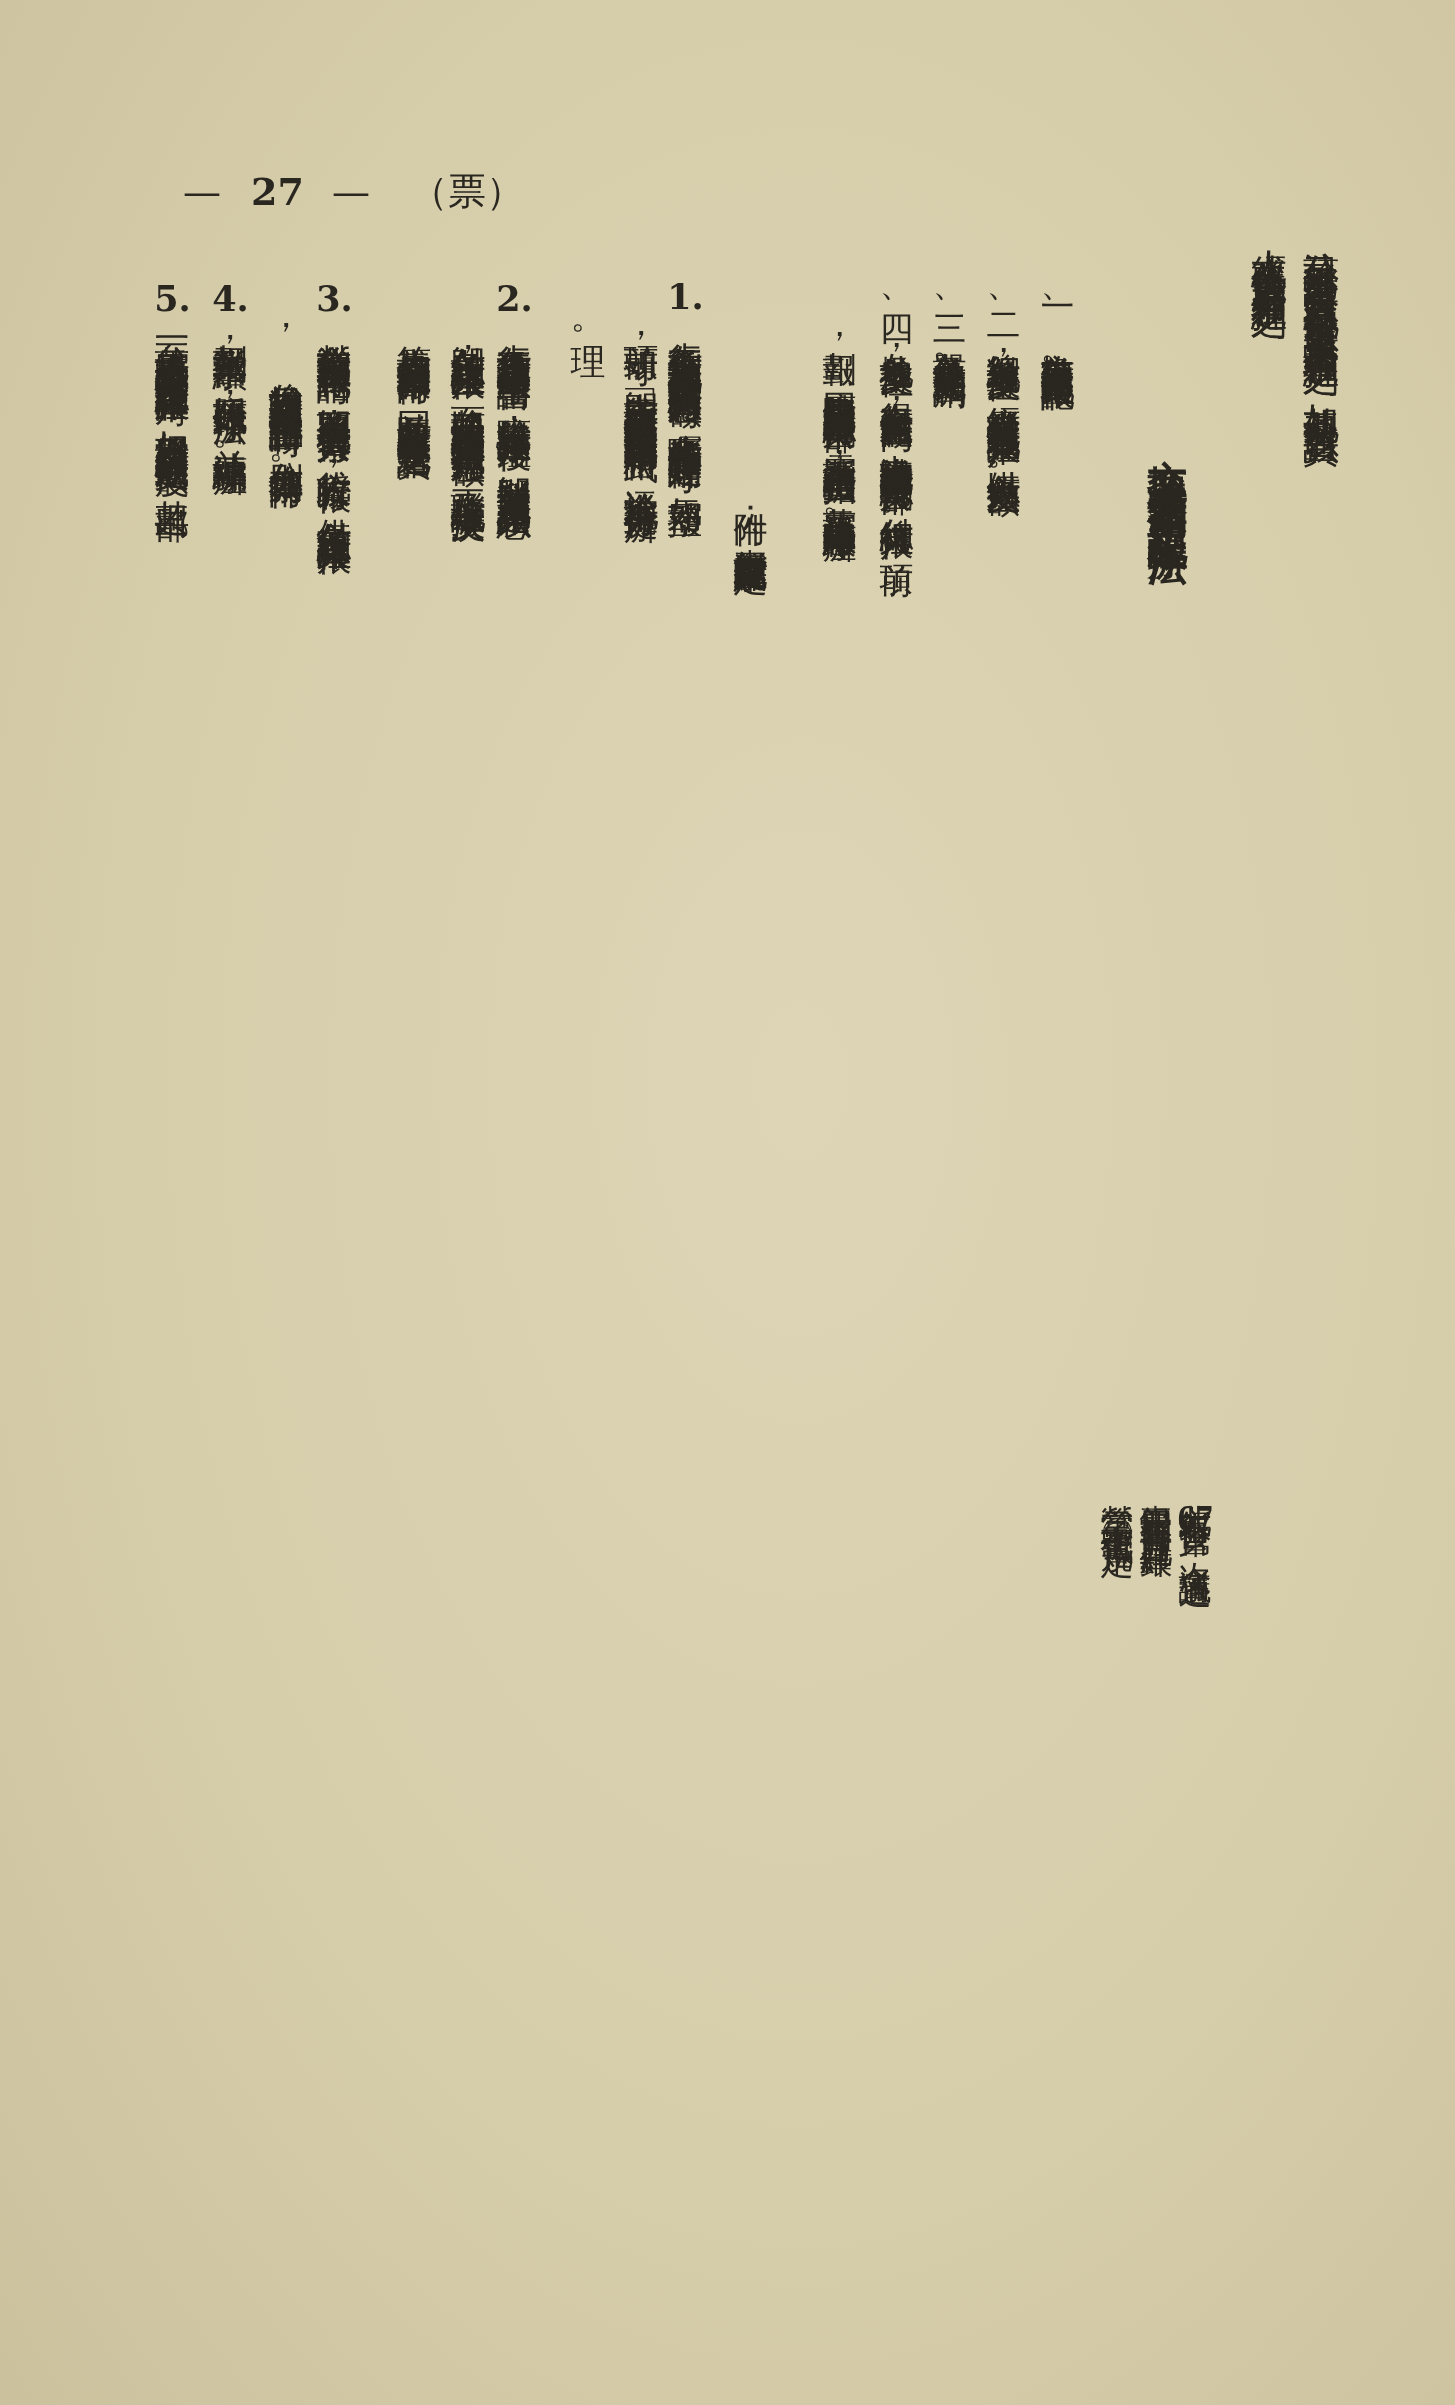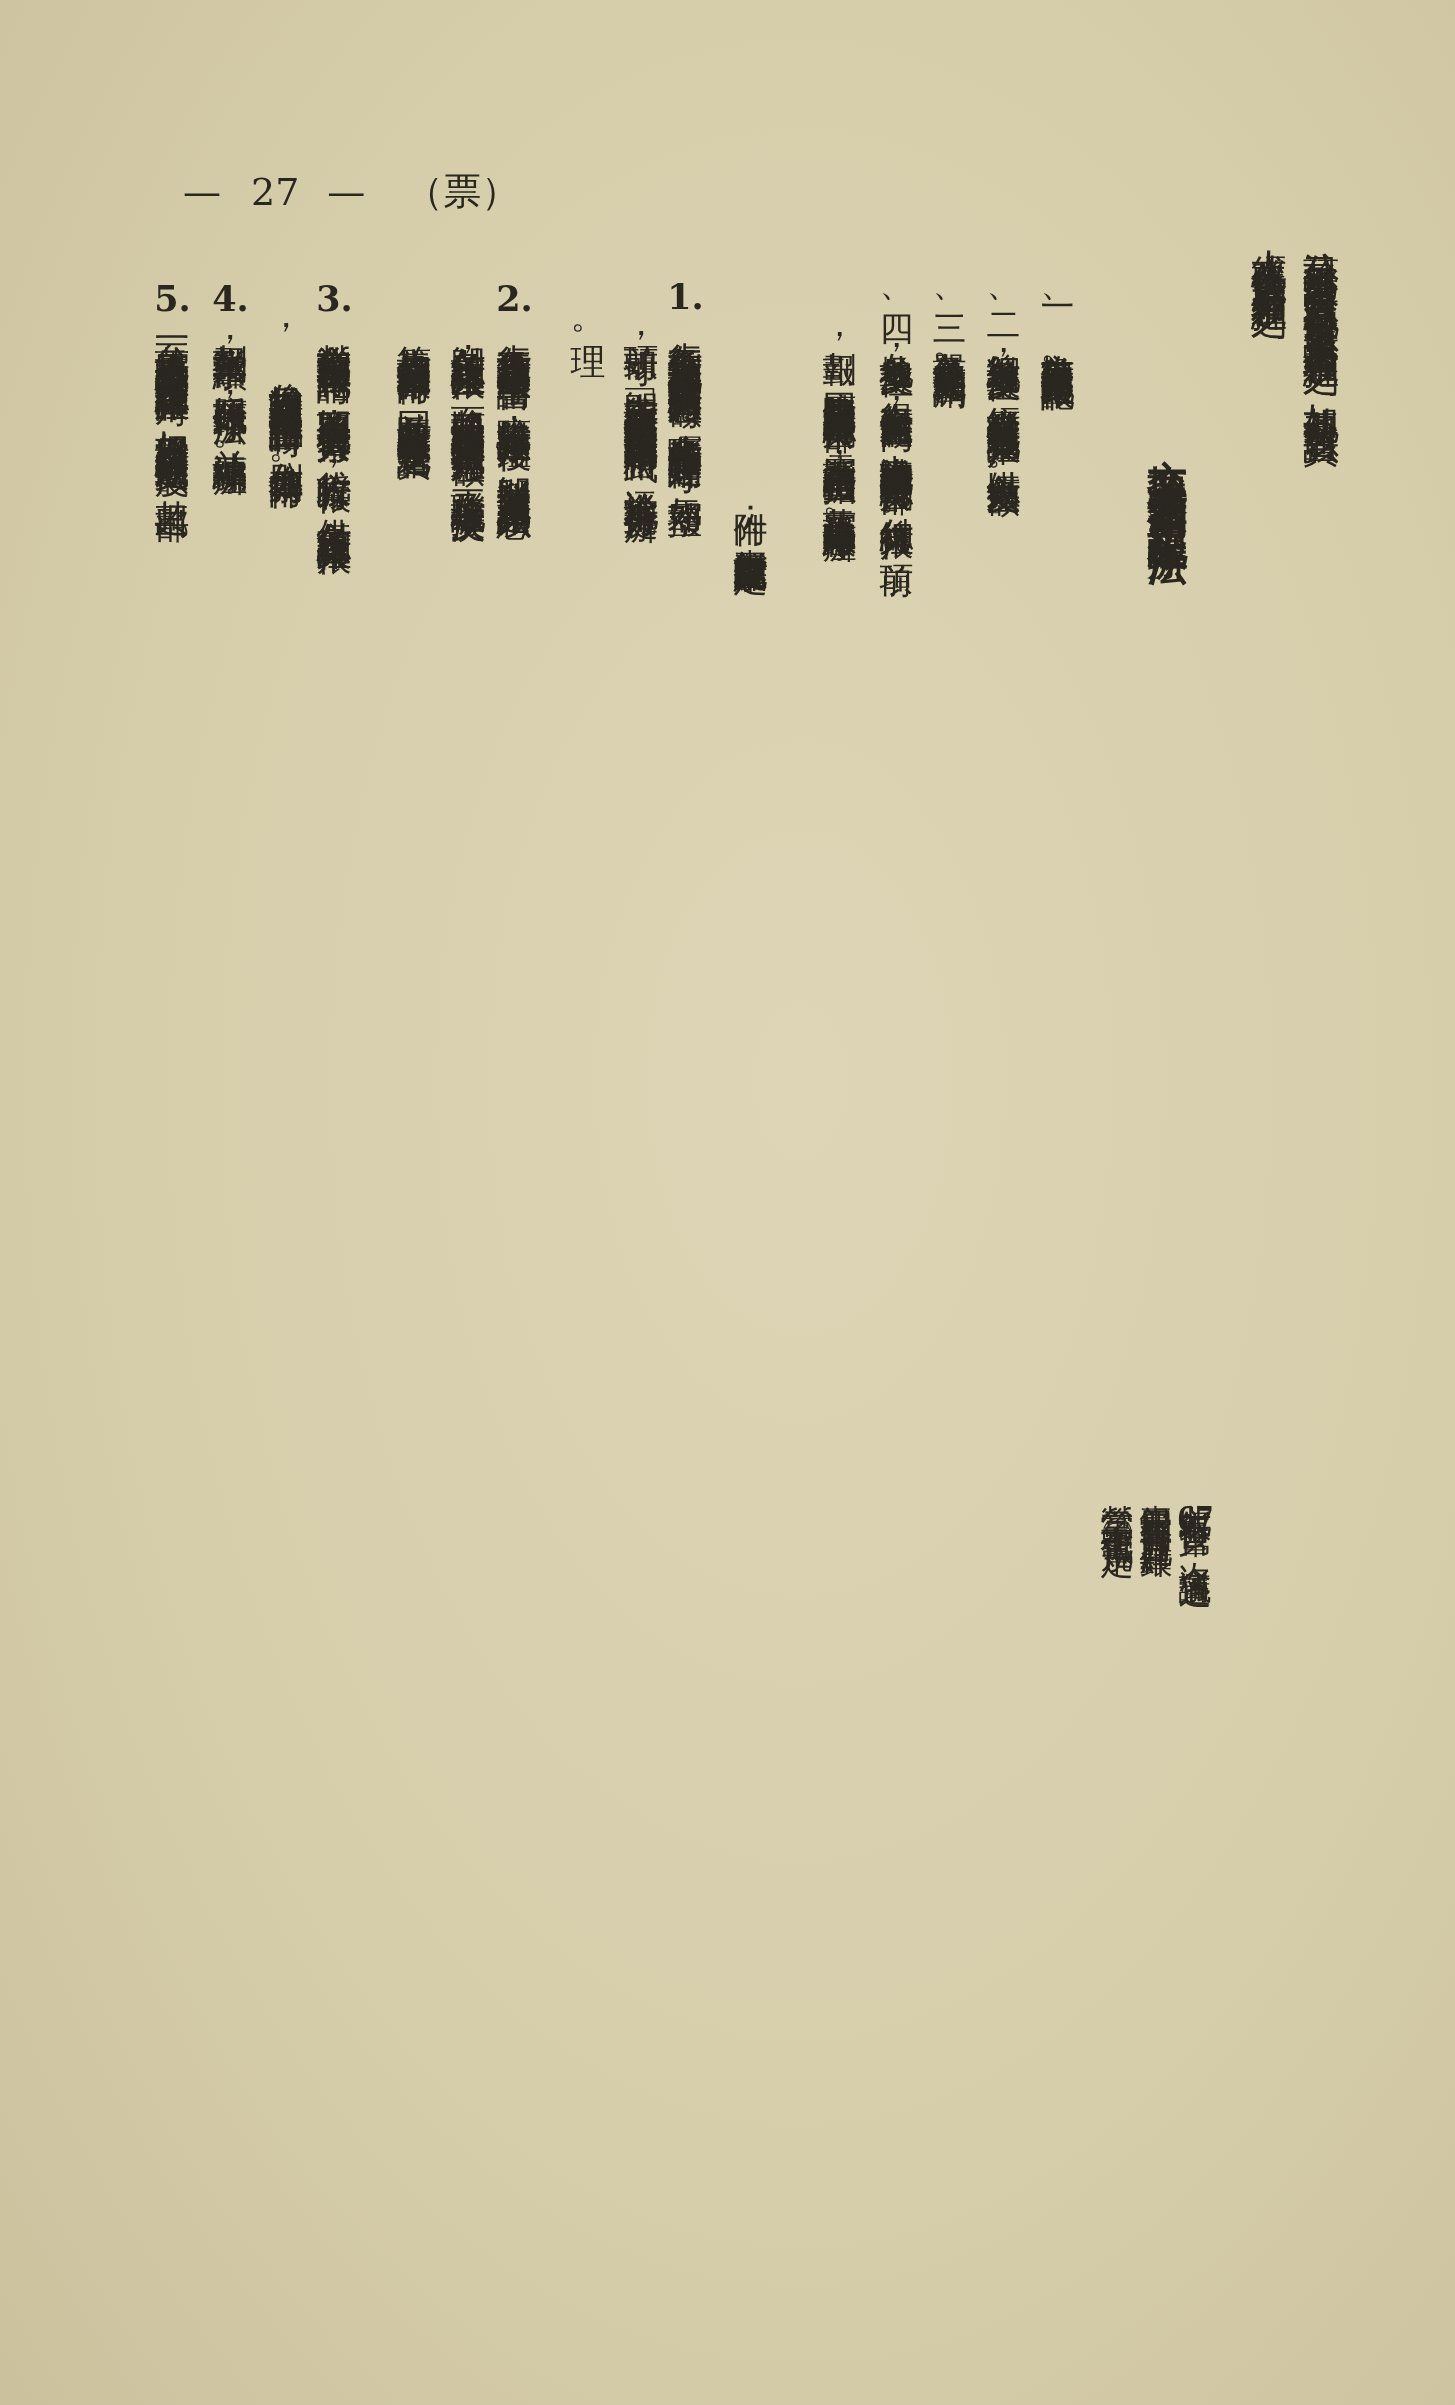--- a/index.html
+++ b/index.html
@@ -21,21 +21,21 @@
   .art   { font-size: 34px; letter-spacing: 1.6px; }
   .item  { font-size: 35px; letter-spacing: 2px; }
   .title { font-size: 40px; letter-spacing: 6.6px; font-weight: bold; }
   .auth  { font-size: 33px; letter-spacing: 3.6px; line-height: 39px; }
   .att   { font-size: 34px; letter-spacing: 0.8px; }
   .tcy   { text-combine-upright: all; font-weight: bold; }
   .header {
     position: absolute; left: 183px; top: 166px;
     font-size: 38px; white-space: nowrap; display: flex; align-items: center;
   }
-  .header .num  { font-weight: normal; margin-left: 30px; }
+  .header .num  { font-weight: bold; margin-left: 30px; }
   .header .dash2 { margin-left: 28px; }
   .header .sect { margin-left: 40px; }
 </style>
 </head>
 <body>
 
 <div class="page">
 
   <div class="header">
     <span>—</span>

